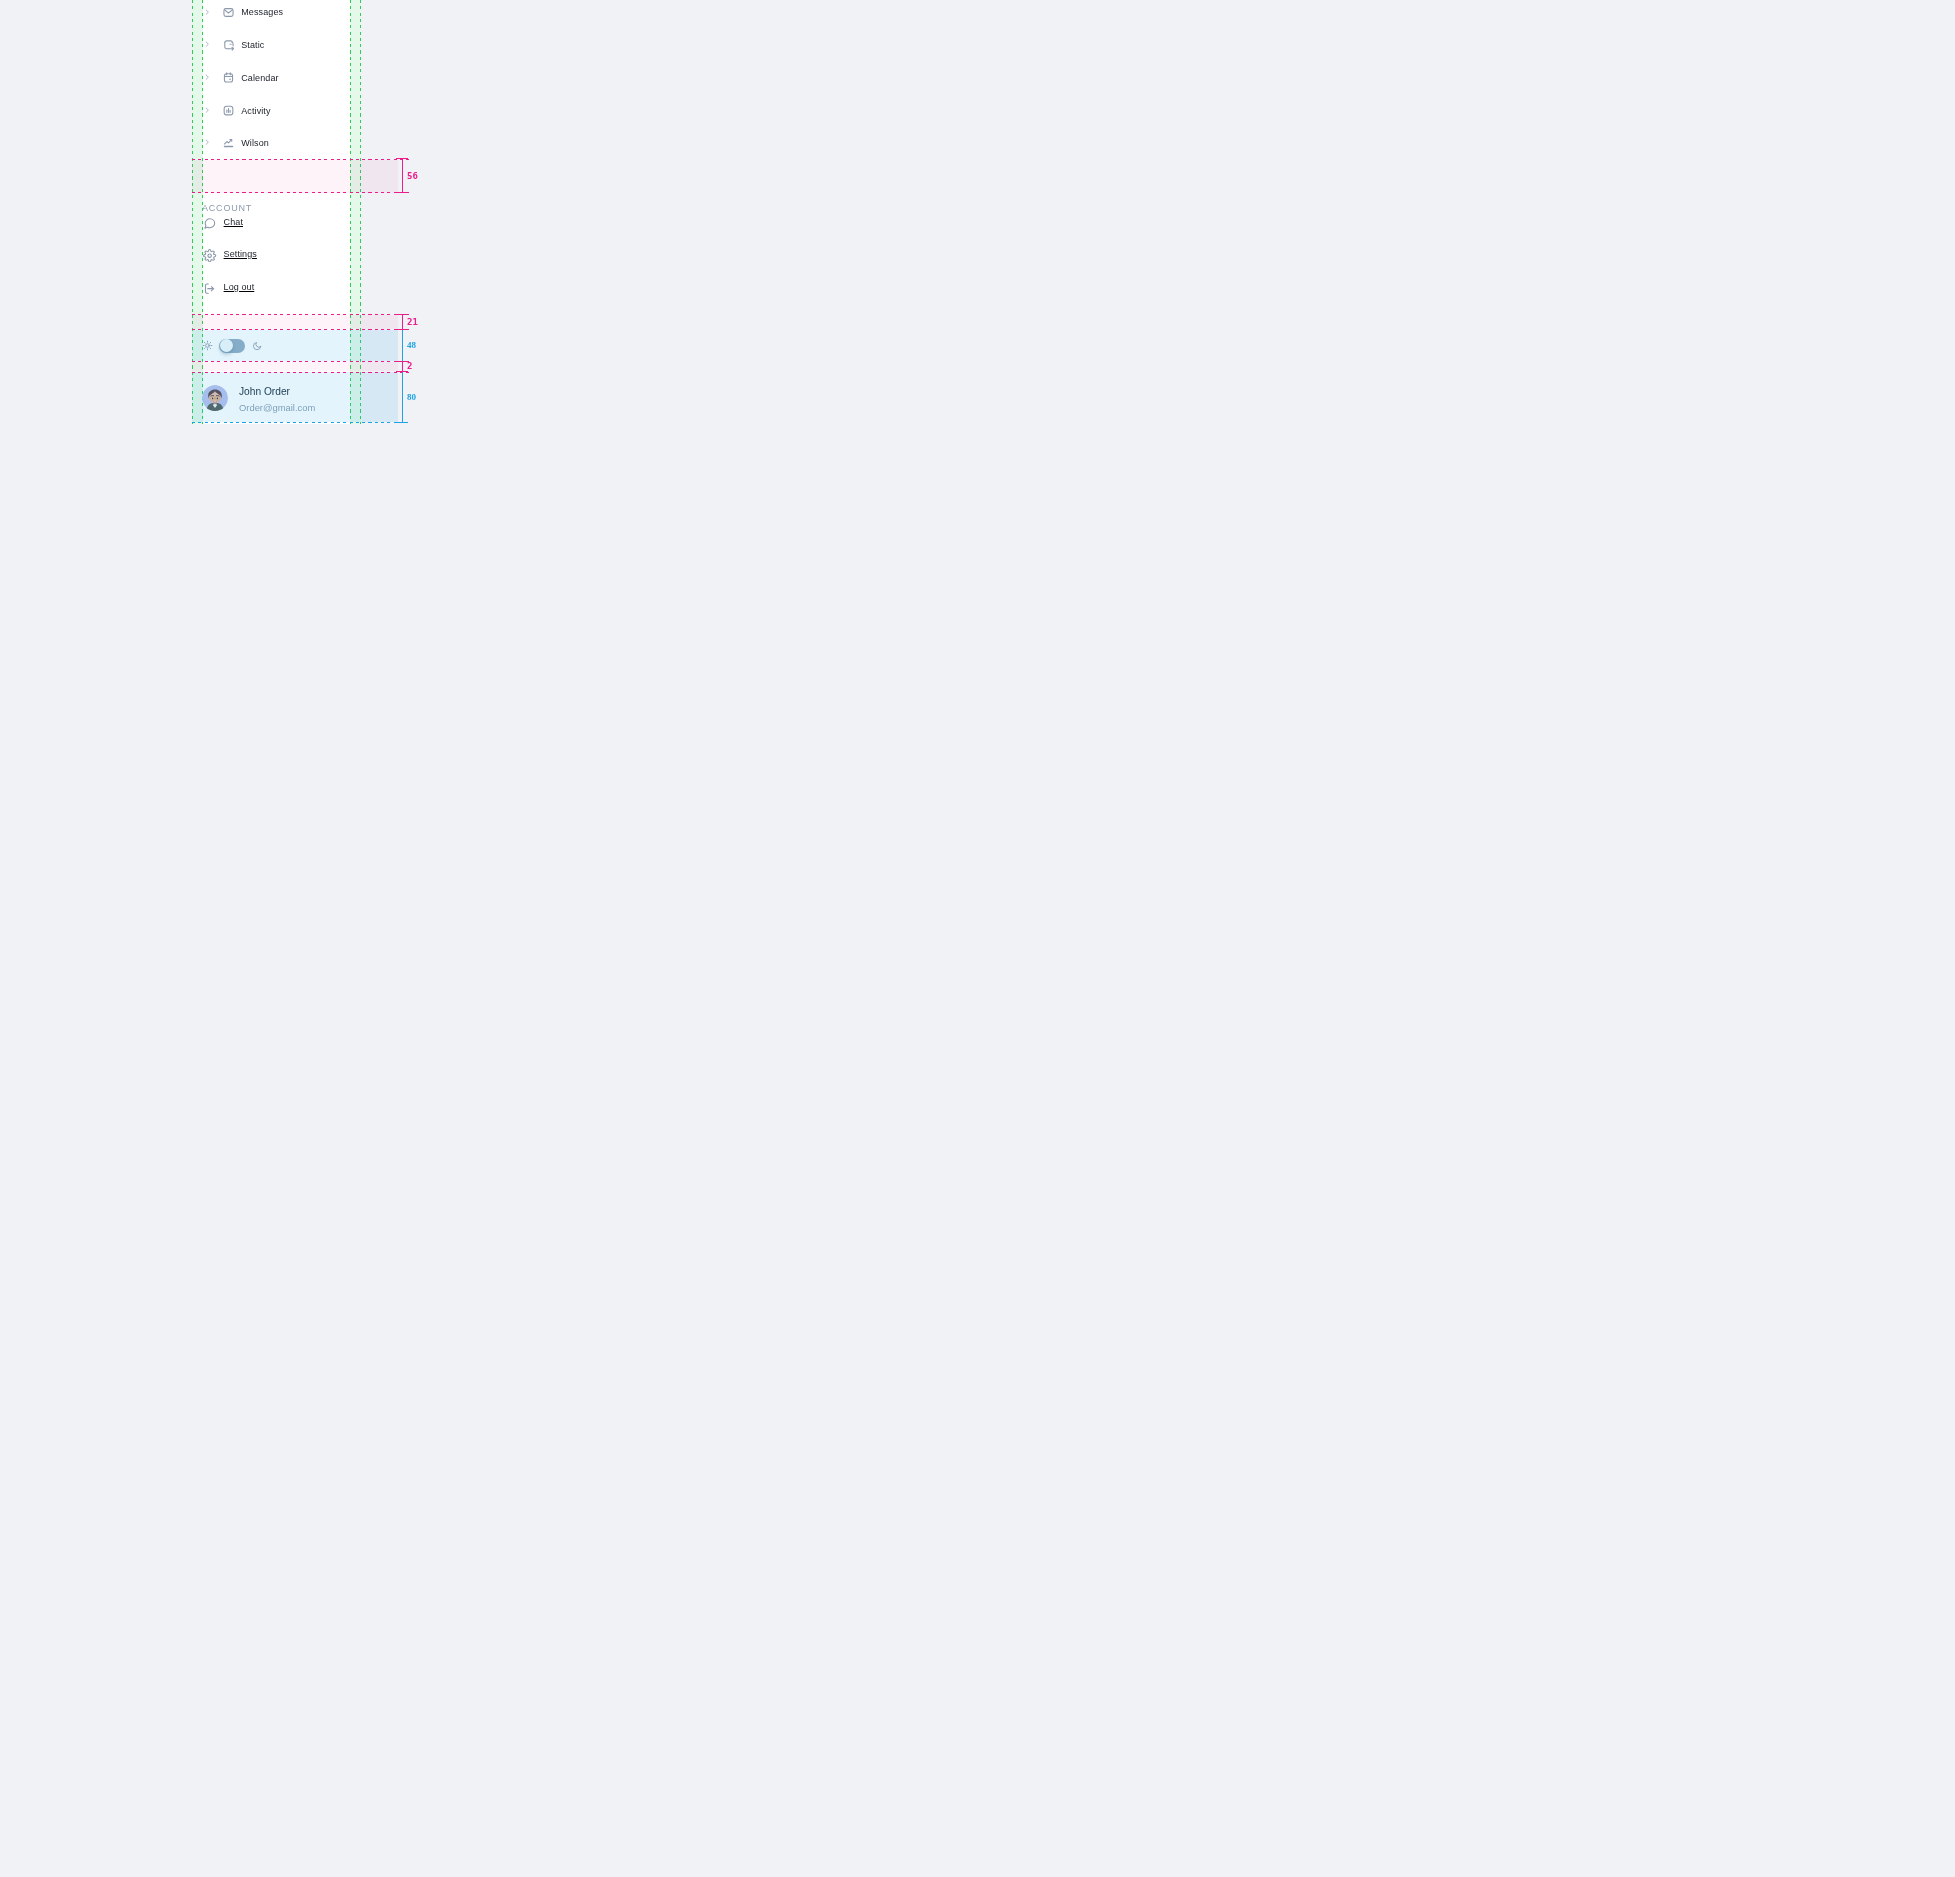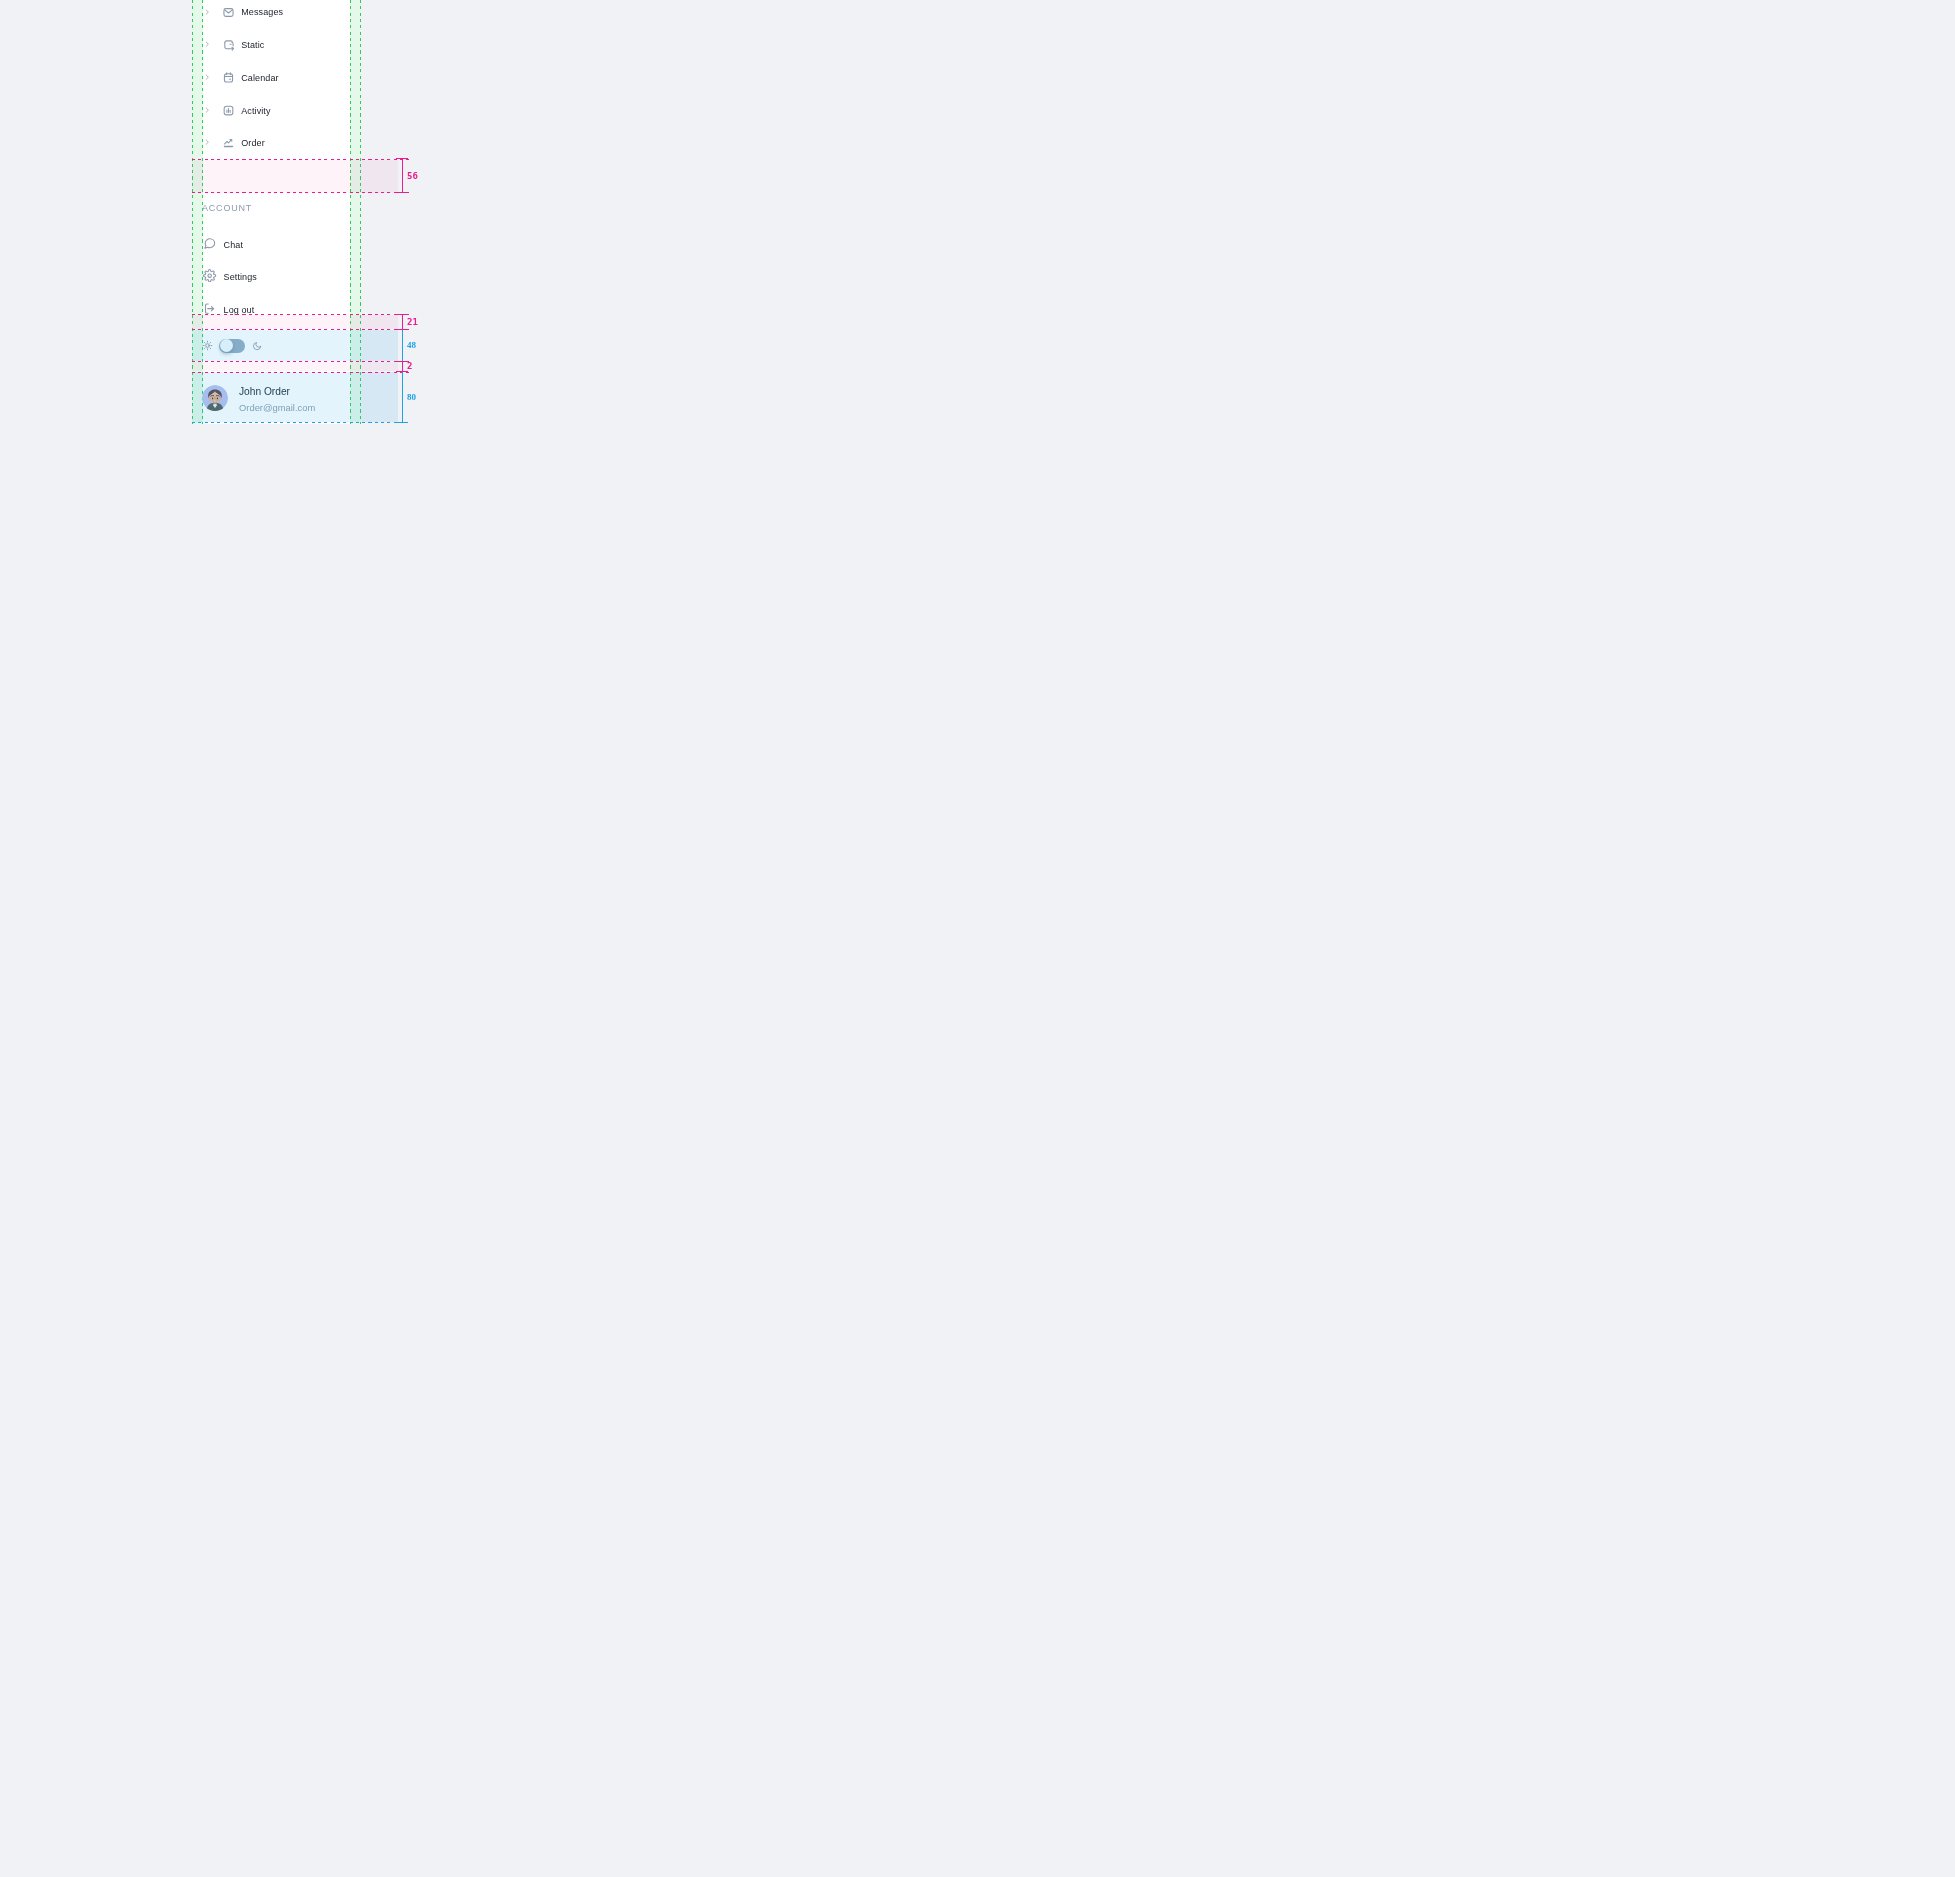--- a/index.html
+++ b/index.html
@@ -26,21 +26,21 @@
   .pad-strip.left{left:192px;}
   .pad-strip.right{left:350px;}
   .vdash{position:absolute;top:0;width:0.8px;height:100%;
     background:repeating-linear-gradient(180deg,var(--green) 0 3.1px,transparent 3.1px 6.3px);}
   .vdash.e1{left:0;} .vdash.e2{right:0;}
   
   .nav-row{position:absolute;left:192px;width:169px;height:33px;display:flex;align-items:center;padding-left:11.7px;z-index:3;}
   .nav-row .chev{width:6.3px;height:6.3px;flex:0 0 6.3px;margin-right:11.7px;}
   .nav-row .ico{width:13px;height:13px;flex:0 0 13px;margin-right:6.6px;}
   .nav-label{font-size:9px;font-weight:500;color:var(--ink);letter-spacing:0.1px;}
-  .acct-row{position:absolute;left:192px;width:169px;height:33px;display:flex;align-items:flex-end;padding-left:11.3px;z-index:3;}
+  .acct-row{position:absolute;left:192px;width:169px;height:33px;display:flex;align-items:flex-start;padding-left:11.3px;z-index:3;text-decoration:underline;}
   .acct-row .ico{width:13.3px;height:13.3px;flex:0 0 13.3px;margin-right:7px;}
   .section-h{position:absolute;left:202px;top:203px;height:10.2px;line-height:10.2px;
     font-size:9px;font-weight:500;letter-spacing:0.8px;color:var(--muted);z-index:3;}
   svg.stroke{stroke:var(--icon);fill:none;stroke-width:2;stroke-linecap:round;stroke-linejoin:round;}
   
   .toggle-row{position:absolute;left:192px;top:330px;width:169px;height:31px;z-index:3;}
   .sun{position:absolute;left:10.2px;top:10.2px;width:11px;height:11px;}
   .moon{position:absolute;left:60px;top:11px;width:10.2px;height:10.2px;}
   .switch{position:absolute;left:27px;top:8.6px;width:26px;height:14.5px;border-radius:7.4px;background:#94AEC4;}
   .knob{position:absolute;left:0.8px;top:0.8px;width:13px;height:13px;border-radius:50%;background:#F3FAFD;
@@ -133,21 +133,21 @@
 
   <div class="nav-row" style="top:126px">
     <svg class="chev stroke" viewBox="0 0 16 16">
         <path d="M5.5 2.5 L11 8 L5.5 13.5" stroke-width="1.8"></path>
       </svg>
     <svg class="ico stroke" viewBox="0 0 24 24">
       <path d="M4.5 14.8 L9 10.2 l3 2.6 L17.6 6.8"></path>
       <path d="M14.6 6.4 h3.4 v3.4"></path>
       <path d="M4.5 19.4 H19.5" stroke-width="2.4"></path>
     </svg>
-    <span class="nav-label">Order</span>
+    <span class="nav-label">Wilson</span>
   </div>
 
   <div class="section-h">ACCOUNT</div>
 
   <div class="acct-row" style="top:217px">
     <svg class="ico stroke" viewBox="0 0 24 24">
       <path d="M21 11.3 a8.6 8.1 0 0 1 -8.7 8.1 8.9 8.9 0 0 1 -3.9 -.9 L3.4 20.2 l1.9-4.6 a8.1 8.1 0 0 1 -1.3-4.3 8.6 8.1 0 0 1 8.6-8.1 8.6 8.1 0 0 1 8.4 8.1 z"></path>
     </svg>
     <span class="nav-label">Chat</span>
   </div>

